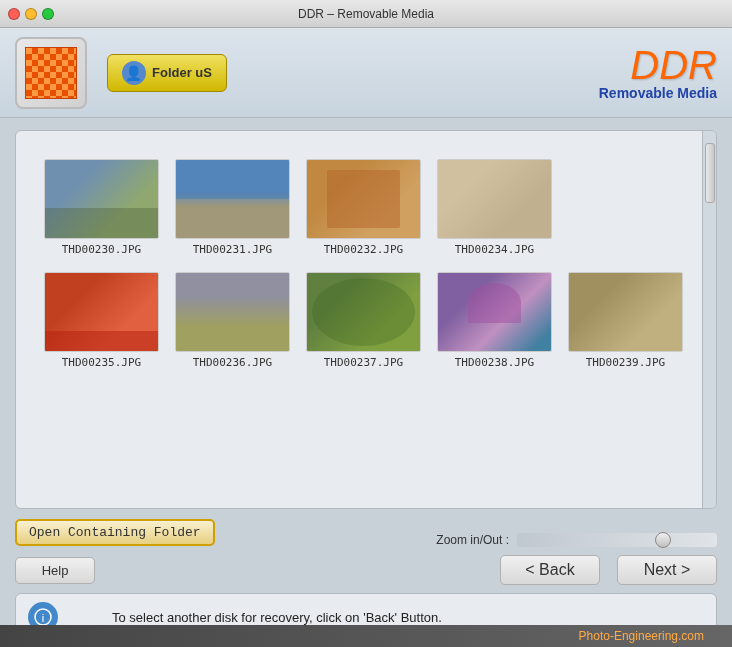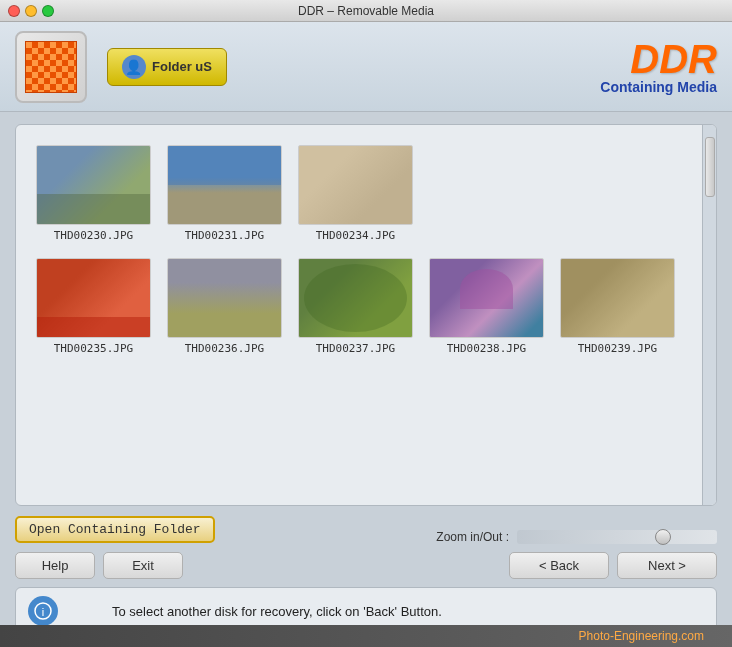--- a/index.html
+++ b/index.html
@@ -7,21 +7,21 @@
     body {
       width: 732px;
       height: 647px;
       font-family: -apple-system, "Helvetica Neue", Arial, sans-serif;
       background: #c8d0d8;
       overflow: hidden;
     }
 
     
     .title-bar {
-      height: 22px;
+      height: 28px;
       background: linear-gradient(to bottom, #e8e8e8, #d0d0d0);
       display: flex;
       align-items: center;
       justify-content: center;
       border-bottom: 1px solid #aaa;
       position: relative;
     }
     .title-bar-buttons {
       position: absolute;
       left: 8px;
@@ -99,21 +99,21 @@
       font-size: 14px;
       flex-shrink: 0;
     }
 
     .header-brand {
       text-align: right;
       margin-left: auto;
     }
     .brand-ddr {
       font-size: 40px;
-      font-weight: 700;
+      font-weight: 400;
       color: #ff6600;
       text-shadow: 1px 1px 2px rgba(0,0,0,0.2);
       line-height: 1;
       font-style: italic;
     }
     .brand-sub {
       font-size: 14px;
       color: #2244aa;
       font-weight: 600;
     }
@@ -133,21 +133,21 @@
       background: #e8ecf0;
       border: 1px solid #b0b8c0;
       border-radius: 6px;
       flex: 1;
       display: flex;
       overflow: hidden;
       position: relative;
     }
     .gallery-scroll {
       flex: 1;
-      padding: 20px;
+      padding: 28px;
       overflow-y: auto;
       display: flex;
       flex-direction: column;
       gap: 16px;
     }
     .gallery-row {
       display: flex;
       gap: 16px;
     }
     .gallery-item {
@@ -275,24 +275,25 @@
       cursor: pointer;
       color: #333;
       min-width: 80px;
     }
     .spacer { flex: 1; }
     .btn-nav {
       background: linear-gradient(to bottom, #f0f0f0, #d8d8d8);
       border: 1px solid #b0b0b0;
       border-radius: 5px;
       padding: 5px 16px;
-      font-size: 13px;
+      font-size: 16px;
       cursor: pointer;
       color: #333;
       min-width: 100px;
+      margin-left: 9px;
     }
 
     
     .info-bar {
       background: #e8ecf0;
       border: 1px solid #b0b8c0;
       border-radius: 6px;
       padding: 8px 12px;
       display: flex;
       align-items: center;
@@ -351,37 +352,41 @@
     <div class="logo-pattern"></div>
   </div>
 
   <button class="contact-btn">
     <div class="contact-icon">👤</div>
     <span>Folder uS</span>
   </button>
 
   <div class="header-brand">
     <div class="brand-ddr">DDR</div>
-    <div class="brand-sub">Containing Media</div>
+    <div class="brand-sub">Removable Media</div>
   </div>
 </div>
 
 <div class="main">
 
   <div class="gallery-box">
     <div class="gallery-scroll">
 
       <div class="gallery-row">
         <div class="gallery-item">
           <div class="gallery-thumb thumb-230"></div>
           <span class="gallery-label">THD00230.JPG</span>
         </div>
         <div class="gallery-item">
           <div class="gallery-thumb thumb-231"></div>
           <span class="gallery-label">THD00231.JPG</span>
+        </div>
+        <div class="gallery-item">
+          <div class="gallery-thumb thumb-232"></div>
+          <span class="gallery-label">THD00232.JPG</span>
         </div>
         <div class="gallery-item">
           <div class="gallery-thumb thumb-234"></div>
           <span class="gallery-label">THD00234.JPG</span>
         </div>
       </div>
 
       <div class="gallery-row">
         <div class="gallery-item">
           <div class="gallery-thumb thumb-235"></div>
@@ -413,21 +418,20 @@
   <div class="toolbar-row">
     <button class="open-folder-btn">Open Containing Folder</button>
     <div class="zoom-section">
       <span class="zoom-label">Zoom in/Out :</span>
       <input type="range" class="zoom-slider" min="0" max="100" value="75" style="">
     </div>
   </div>
 
   <div class="bottom-buttons">
     <button class="btn-gray">Help</button>
-    <button class="btn-gray">Exit</button>
     <div class="spacer"></div>
     <button class="btn-nav">&lt; Back</button>
     <button class="btn-nav">Next &gt;</button>
   </div>
 
   <div class="info-bar">
     <div class="info-icon">
       <svg width="18" height="18" viewBox="0 0 18 18" fill="white">
         <circle cx="9" cy="9" r="8" fill="none" stroke="white" stroke-width="1.5"></circle>
         <text x="9" y="14" text-anchor="middle" font-size="11" fill="white">i</text>

